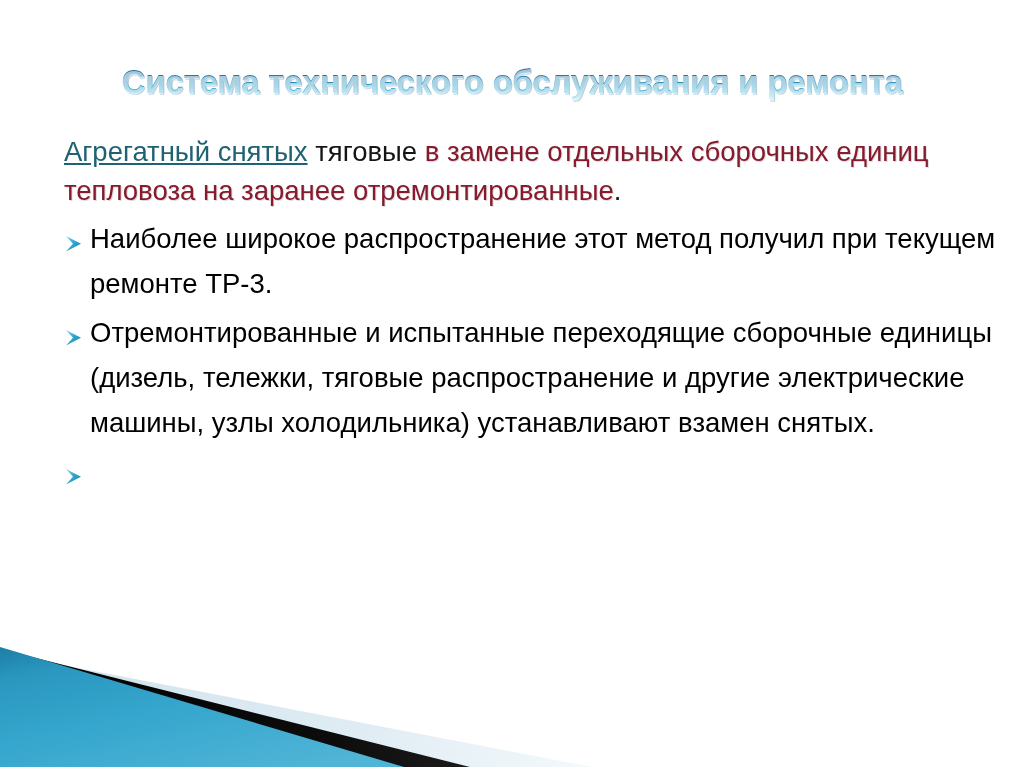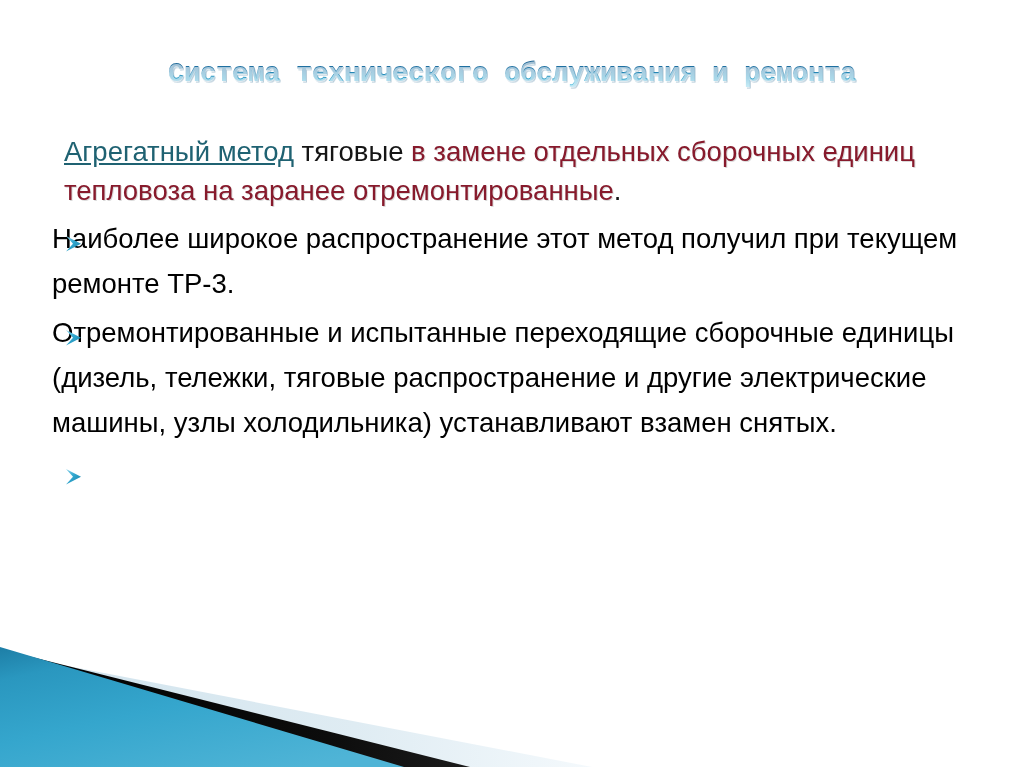--- a/index.html
+++ b/index.html
@@ -19,38 +19,37 @@
     overflow: hidden;
   }
 
   
   .slide-title {
     position: absolute;
     left: 0;
     top: 42px;
     width: 1024px;
     text-align: center;
-    font-size: 27px;
+    font-size: 33px;
     font-weight: bold;
     letter-spacing: -0.2px;
     line-height: 1.1;
     background: linear-gradient(180deg,
         #1d5f8e 0%,
         #1f74a6 28%,
         #2b9fc9 62%,
         #6fcbe6 88%,
         #bfe6f3 100%);
     -webkit-background-clip: text;
     background-clip: text;
     color: transparent;
     -webkit-text-fill-color: transparent;
     text-shadow: 0 1px 0 rgba(255,255,255,0.6);
     filter: drop-shadow(1px 1px 0.5px rgba(90,140,170,0.45));
     white-space: nowrap;
-    font-family: Liberation Mono, monospace;
   }
 
   
   .body-area {
     position: absolute;
     left: 0;
     top: 104px;
     width: 1024px;
   }
 
@@ -85,21 +84,21 @@
     position: absolute;
     left: 0px;
     top: 112px;
     width: 1024px;
     list-style: none;
     margin: 0;
     padding: 0;
   }
   .bullet-item {
     position: relative;
-    padding-left: 52px;
+    padding-left: 90px;
     padding-right: 24px;
     margin-bottom: 4px;
     font-size: 27.5px;
     line-height: 45px;
     color: #000000;
   }
   .bullet-item .bullet-glyph {
     position: absolute;
     left: 62px;
     top: 8px;
@@ -126,21 +125,21 @@
 </head>
 <body>
 
 <div class="slide">
 
   <h1 class="slide-title">Система технического обслуживания и ремонта</h1>
 
   <div class="body-area">
 
     <p class="intro">
-      <span class="teal">Агрегатный метод</span><span class="black"> тяговые </span><span class="red">в замене отдельных сборочных единиц тепловоза на заранее отремонтированные</span><span class="dot">.</span>
+      <span class="teal">Агрегатный снятых</span><span class="black"> тяговые </span><span class="red">в замене отдельных сборочных единиц тепловоза на заранее отремонтированные</span><span class="dot">.</span>
     </p>
 
     <ul class="bullets">
 
       <li class="bullet-item">
         <span class="bullet-glyph">
           <svg width="24" height="24" viewBox="0 0 24 24" aria-hidden="true">
             <defs>
               <linearGradient id="bg1" x1="0" y1="0" x2="1" y2="1">
                 <stop offset="0%" stop-color="#8fd4ea"></stop>

